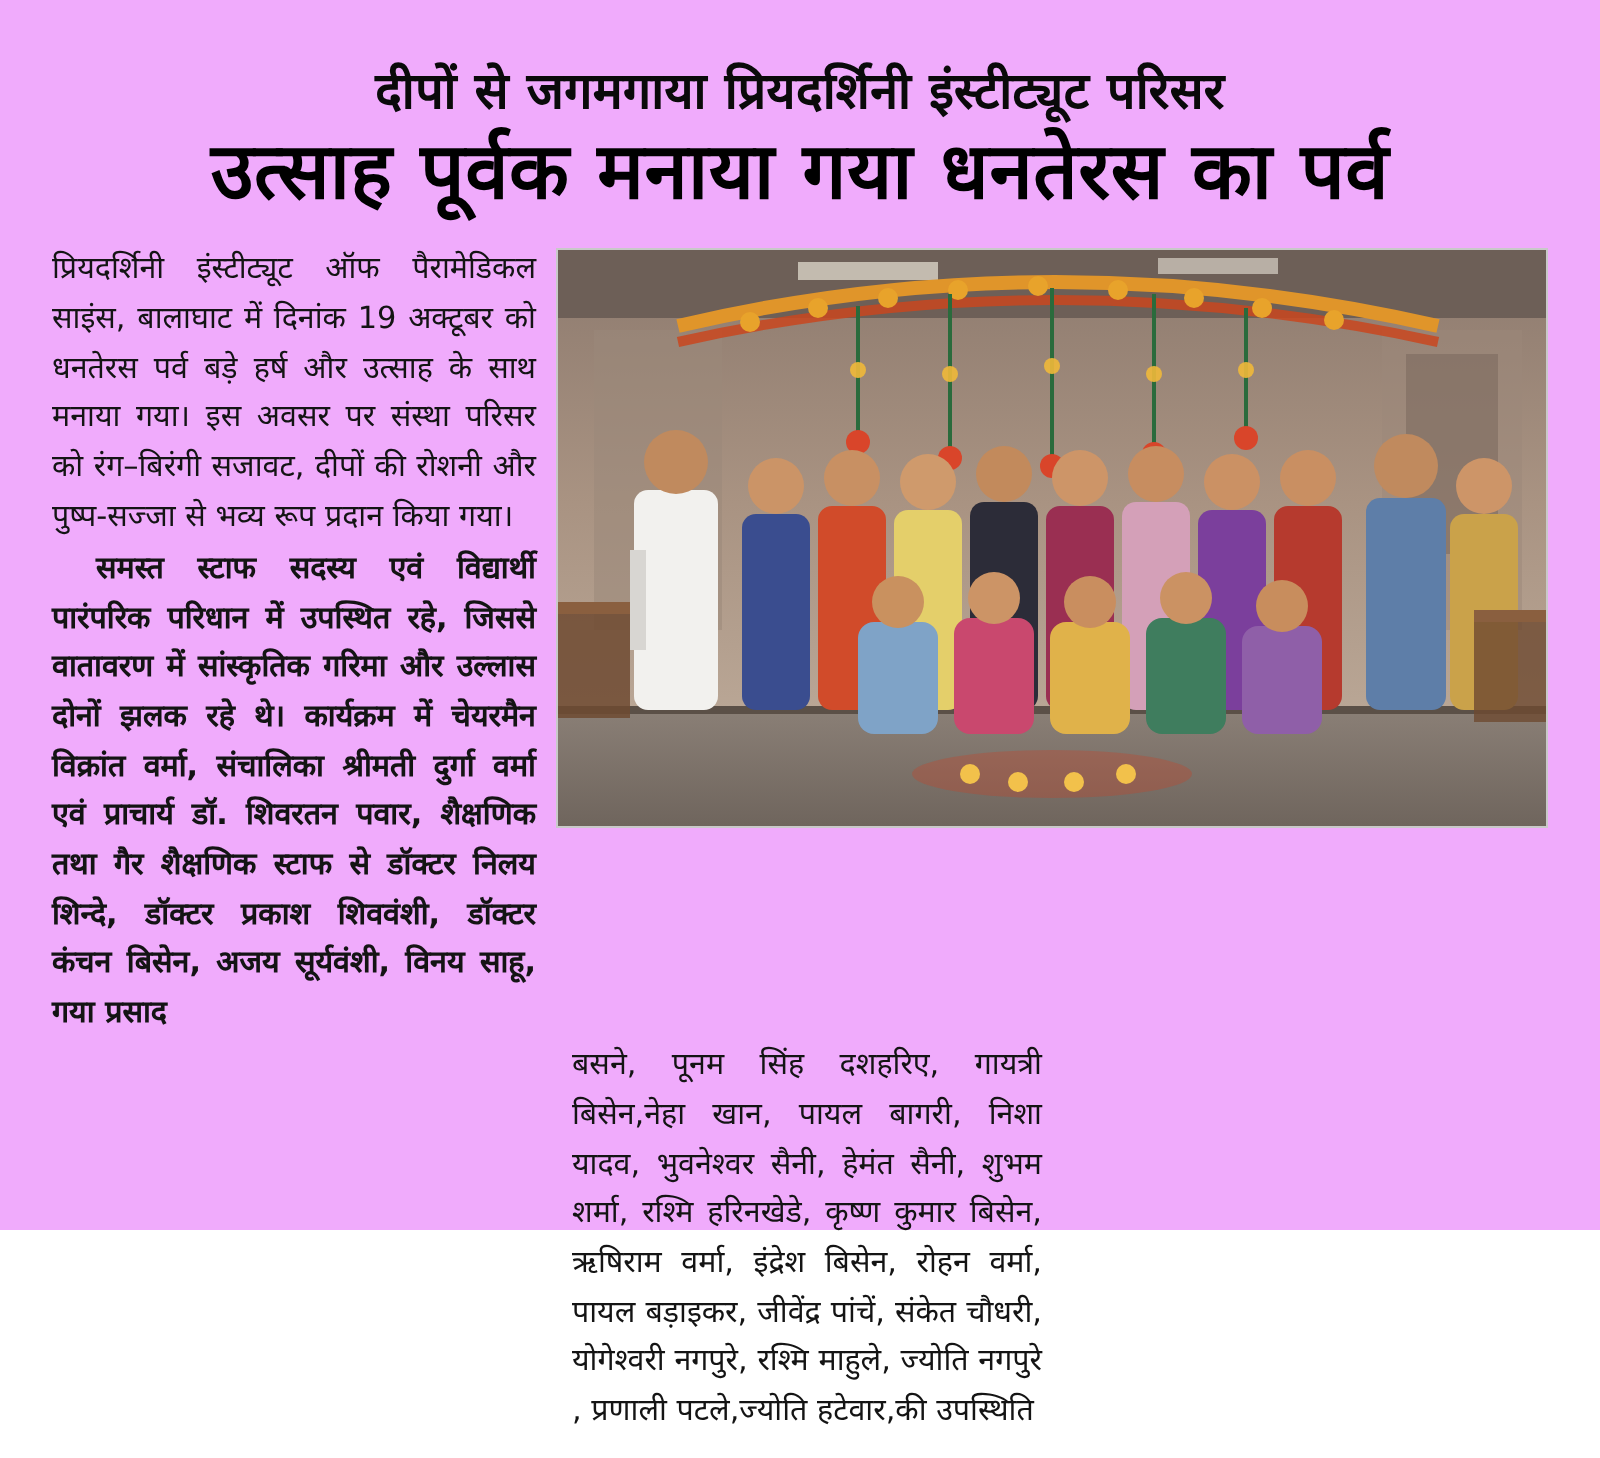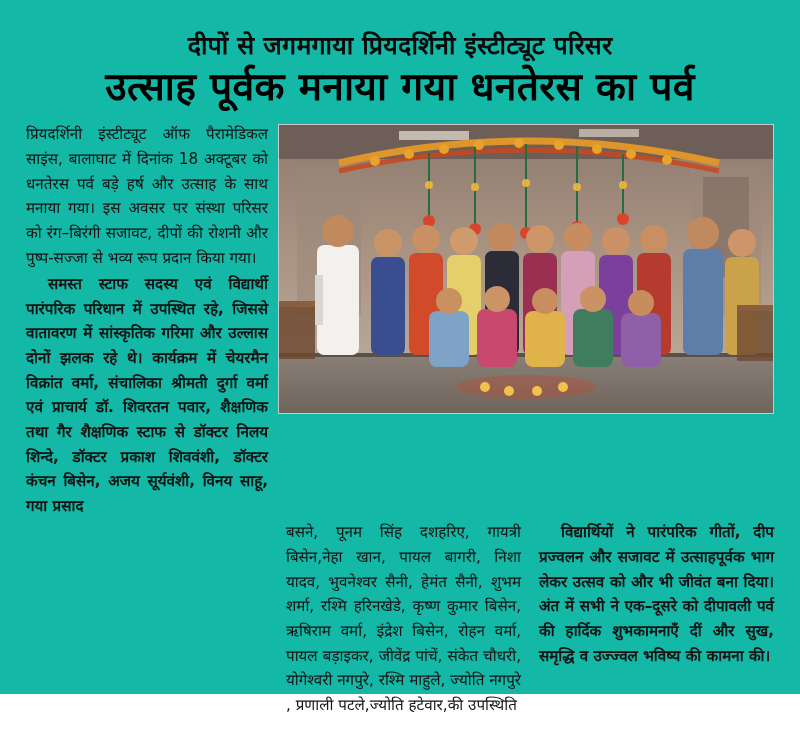--- a/index.html
+++ b/index.html
@@ -10,24 +10,24 @@
   body {
     width: 800px;
     height: 729px;
     font-family: "Liberation Serif", "DejaVu Serif", serif;
     color: #111111;
     overflow: hidden;
   }
   .page {
     position: relative;
     width: 800px;
-    height: 694px;
+    height: 615px;
     box-sizing: border-box;
     padding: 26px 26px 10px 26px;
-    background: #14b8a6;
+    background: #f0abfc;
   }
 
   
   .kicker {
     text-align: center;
     font-family: "DejaVu Sans", sans-serif;
     font-weight: bold;
     font-size: 25px;
     letter-spacing: 0.2px;
     color: #0a0a0a;
@@ -253,29 +253,28 @@
         <g fill="#f2c14b">
           <circle cx="206" cy="262" r="5"></circle>
             <circle cx="230" cy="266" r="5"></circle>
           <circle cx="258" cy="266" r="5"></circle>
             <circle cx="284" cy="262" r="5"></circle>
         </g>
       </svg>
     </div>
 
     <div class="col col1">
-      <p>प्रियदर्शिनी इंस्टीट्यूट ऑफ पैरामेडिकल साइंस, बालाघाट में दिनांक 18 अक्टूबर को धनतेरस पर्व बड़े हर्ष और उत्साह के साथ मनाया गया। इस अवसर पर संस्था परिसर को रंग–बिरंगी सजावट, दीपों की रोशनी और पुष्प-सज्जा से भव्य रूप प्रदान किया गया।</p>
+      <p>प्रियदर्शिनी इंस्टीट्यूट ऑफ पैरामेडिकल साइंस, बालाघाट में दिनांक 19 अक्टूबर को धनतेरस पर्व बड़े हर्ष और उत्साह के साथ मनाया गया। इस अवसर पर संस्था परिसर को रंग–बिरंगी सजावट, दीपों की रोशनी और पुष्प-सज्जा से भव्य रूप प्रदान किया गया।</p>
       <p class="indent">समस्त स्टाफ सदस्य एवं विद्यार्थी पारंपरिक परिधान में उपस्थित रहे, जिससे वातावरण में सांस्कृतिक गरिमा और उल्लास दोनों झलक रहे थे। कार्यक्रम में चेयरमैन विक्रांत वर्मा, संचालिका श्रीमती दुर्गा वर्मा एवं प्राचार्य डॉ. शिवरतन पवार, शैक्षणिक तथा गैर शैक्षणिक स्टाफ से डॉक्टर निलय शिन्दे, डॉक्टर प्रकाश शिववंशी, डॉक्टर कंचन बिसेन, अजय सूर्यवंशी, विनय साहू, गया प्रसाद</p>
     </div>
 
     <div style="clear:both"></div>
   </div>
 
   <div class="lower" style="margin-top:-238px; margin-left:260px; width:488px;">
     <div class="col colB">
       <p>बसने, पूनम सिंह दशहरिए, गायत्री बिसेन,नेहा खान, पायल बागरी, निशा यादव, भुवनेश्वर सैनी, हेमंत सैनी, शुभम शर्मा, रश्मि हरिनखेडे, कृष्ण कुमार बिसेन, ऋषिराम वर्मा, इंद्रेश बिसेन, रोहन वर्मा, पायल बड़ाइकर, जीवेंद्र पांचें, संकेत चौधरी, योगेश्वरी नगपुरे, रश्मि माहुले, ज्योति नगपुरे , प्रणाली पटले,ज्योति हटेवार,की उपस्थिति</p>
     </div>
     <div class="col colC">
-      <p class="indent">विद्यार्थियों ने पारंपरिक गीतों, दीप प्रज्वलन और सजावट में उत्साहपूर्वक भाग लेकर उत्सव को और भी जीवंत बना दिया। अंत में सभी ने एक–दूसरे को दीपावली पर्व की हार्दिक शुभकामनाएँ दीं और सुख, समृद्धि व उज्ज्वल भविष्य की कामना की।</p>
     </div>
   </div>
 
 </div>
 
 </body></html>

